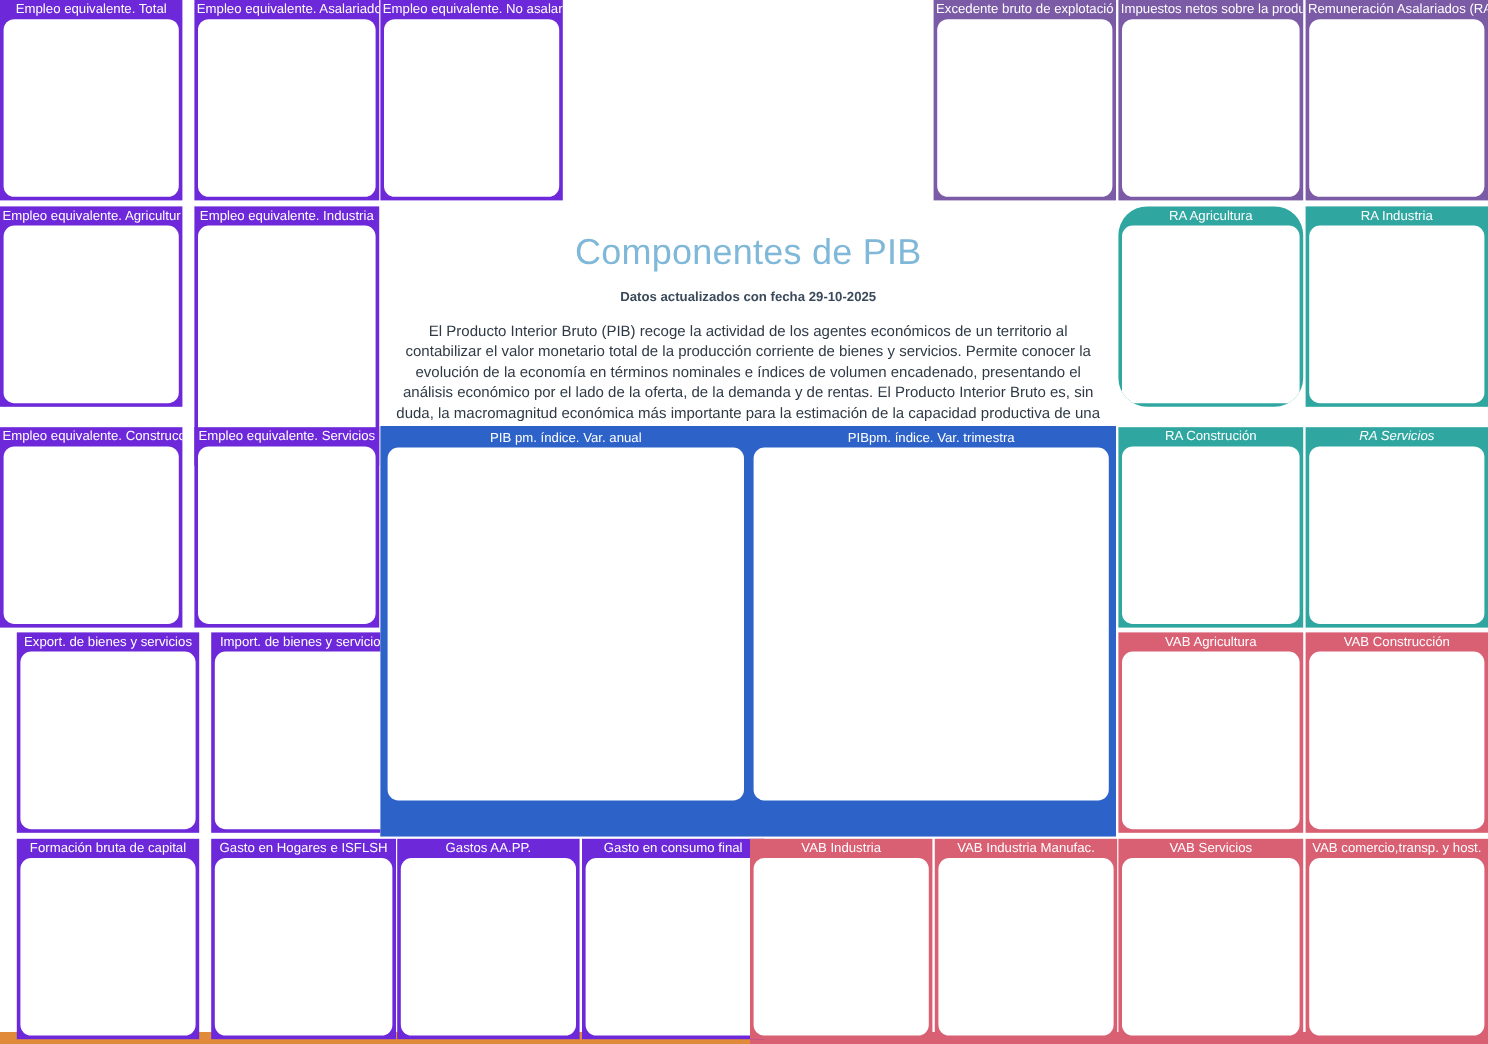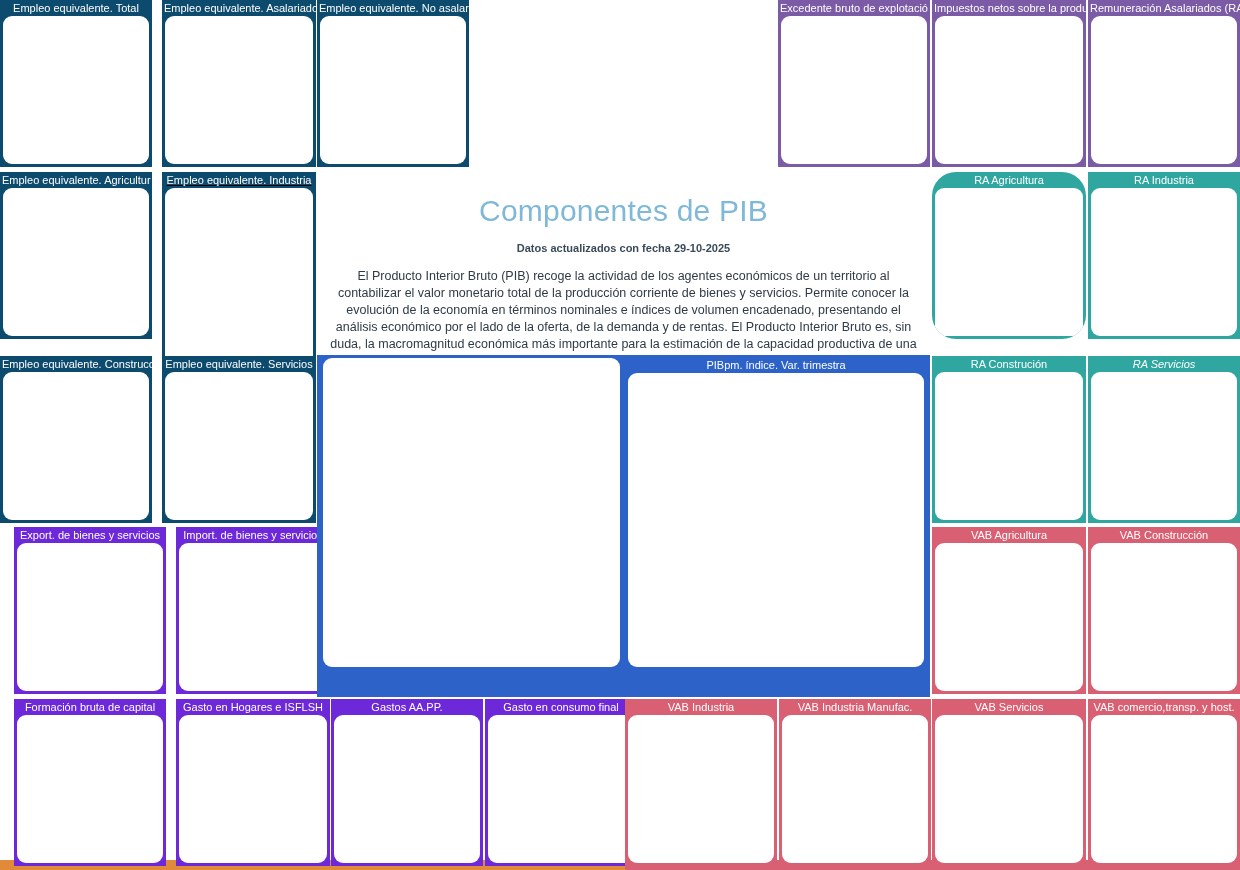--- a/index.html
+++ b/index.html
@@ -33,21 +33,21 @@
     overflow: hidden;
     flex: 0 0 auto;
   }
   .panel .plot {
     flex: 1 1 auto;
     background: #ffffff;
     border-radius: 9px;
     margin: 0 3px 3px 3px;
   }
   
-  .g-green  { background: #0c4a6e; }
+  .g-green  { background: #6d28d9; }
   .g-teal   { background: #2fa7a0; }
   .g-orange { background: #6d28d9; margin-left: 14px; }
   .g-rose   { background: #d95f73; }
   .g-purple { background: #7b5aa6; }
 
   
   #hero {
     position: absolute;
     left: 317px;
     top: 170px;
@@ -141,21 +141,21 @@
         <div class="plot"></div>
       </div>
       <div class="panel g-purple" style="left: 1088px; top: 0px; width: 152px; height: 167px;">
         <div class="cap">Remuneración Asalariados (RA)</div>
         <div class="plot"></div>
       </div>
       <div class="panel g-green" style="left: 0px; top: 172px; width: 152px; height: 167px;">
         <div class="cap">Empleo equivalente. Agricultur</div>
         <div class="plot"></div>
       </div>
-      <div class="panel g-green" style="left: 162px; top: 172px; width: 154px; height: 216px; text-decoration: underline;">
+      <div class="panel g-green" style="left: 162px; top: 172px; width: 154px; height: 216px;">
         <div class="cap">Empleo equivalente. Industria</div>
         <div class="plot"></div>
       </div>
       <div class="panel g-teal" style="left: 932px; top: 172px; width: 154px; height: 167px; border-radius: 24px;">
         <div class="cap">RA Agricultura</div>
         <div class="plot"></div>
       </div>
       <div class="panel g-teal" style="left: 1088px; top: 172px; width: 152px; height: 167px;">
         <div class="cap">RA Industria</div>
         <div class="plot"></div>
@@ -227,20 +227,21 @@
     </div>
 
   <div id="hero">
     <div class="title">Componentes de PIB</div>
     <div class="subtitle">Datos actualizados con fecha 29-10-2025</div>
     <div class="body">El Producto Interior Bruto (PIB) recoge la actividad de los agentes económicos de un territorio al contabilizar el valor monetario total de la producción corriente de bienes y servicios. Permite conocer la evolución de la economía en términos nominales e índices de volumen encadenado, presentando el análisis económico por el lado de la oferta, de la demanda y de rentas. El Producto Interior Bruto es, sin duda, la macromagnitud económica más importante para la estimación de la capacidad productiva de una economía.</div>
   </div>
 
   <div id="centerband">
     <div class="cpanel" style="left:3px; top:3px; width:303px; height:312px;">
+      <div class="cap">PIB pm. índice. Var. anual</div>
       <div class="plot"></div>
     </div>
     <div class="cpanel" style="left:308px; top:3px; width:302px; height:312px;">
       <div class="cap">PIBpm. índice. Var. trimestra</div>
       <div class="plot"></div>
     </div>
   </div>
 
 </div>
 

